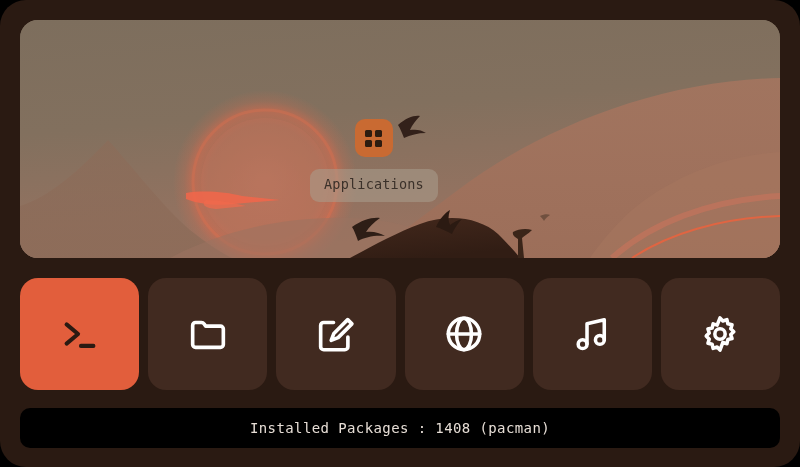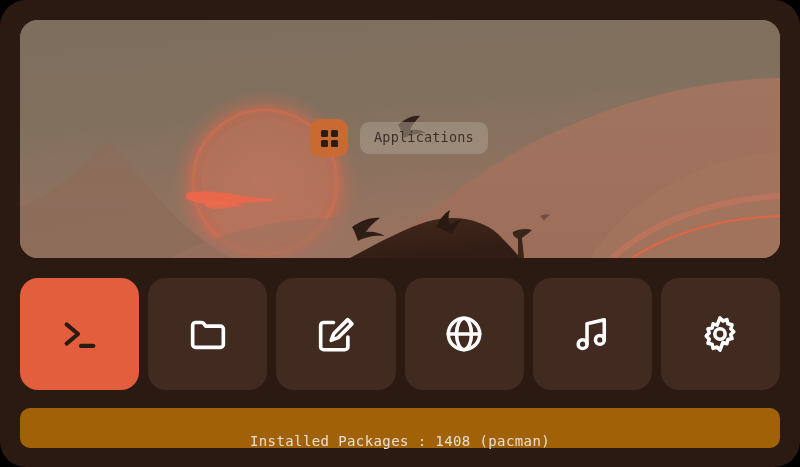--- a/index.html
+++ b/index.html
@@ -46,20 +46,21 @@
   }
 
   
   #apps-launcher {
     position: absolute;
     left: 290px;
     top: 99px;
     display: flex;
     align-items: center;
     gap: 12px;
+    flex-direction: column;
   }
   #apps-grid-button {
     width: 38px;
     height: 38px;
     border-radius: 10px;
     background: #c96a32;
     display: flex;
     align-items: center;
     justify-content: center;
     cursor: pointer;
@@ -113,23 +114,23 @@
   }
 
   
   #status-bar {
     position: absolute;
     left: 20px;
     top: 408px;
     width: 760px;
     height: 40px;
     border-radius: 10px;
-    background: #a16207;
-    display: flex;
-    align-items: flex-end;
+    background: #000000;
+    display: flex;
+    align-items: center;
     justify-content: center;
   }
   #status-text {
     color: #e7ded6;
     font-size: 14px;
     letter-spacing: 0.4px;
     line-height: 1;
   }
 </style>
 </head>

